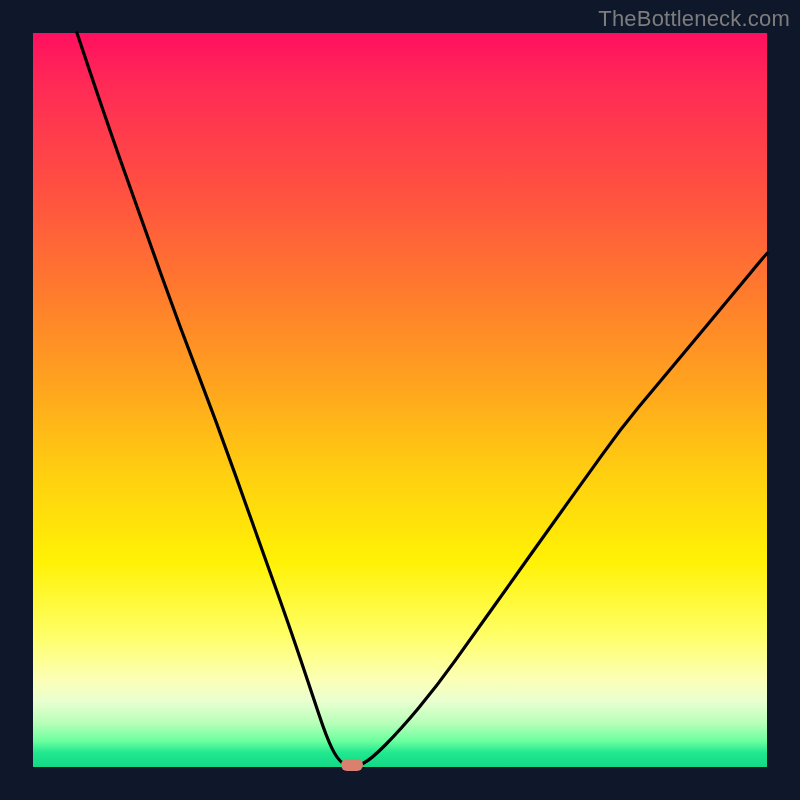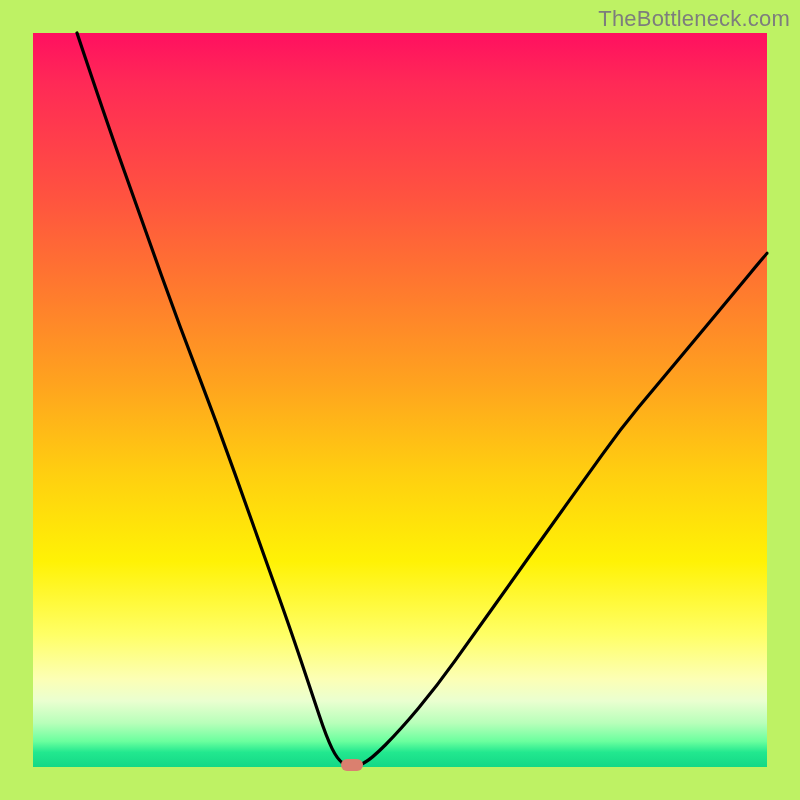--- a/index.html
+++ b/index.html
@@ -8,21 +8,21 @@
     width: 800px;
     height: 800px;
     overflow: hidden;
     background: #000;
     font-family: Arial, Helvetica, sans-serif;
   }
   .frame {
     position: relative;
     width: 800px;
     height: 800px;
-    background: #bef264;
+    background: #0f172a;
   }
   .plot-area {
     position: absolute;
     left: 33px;
     top: 33px;
     width: 734px;
     height: 734px;
     
     background: linear-gradient(
       to bottom,

